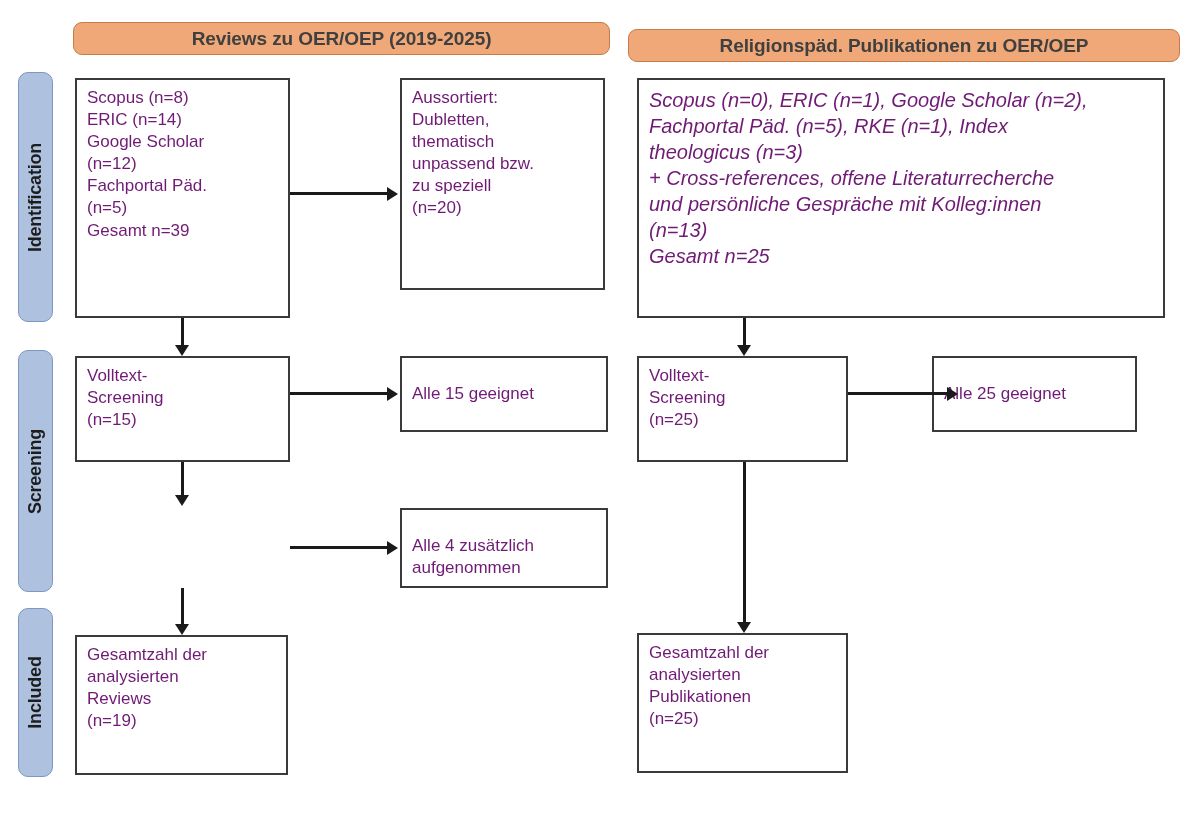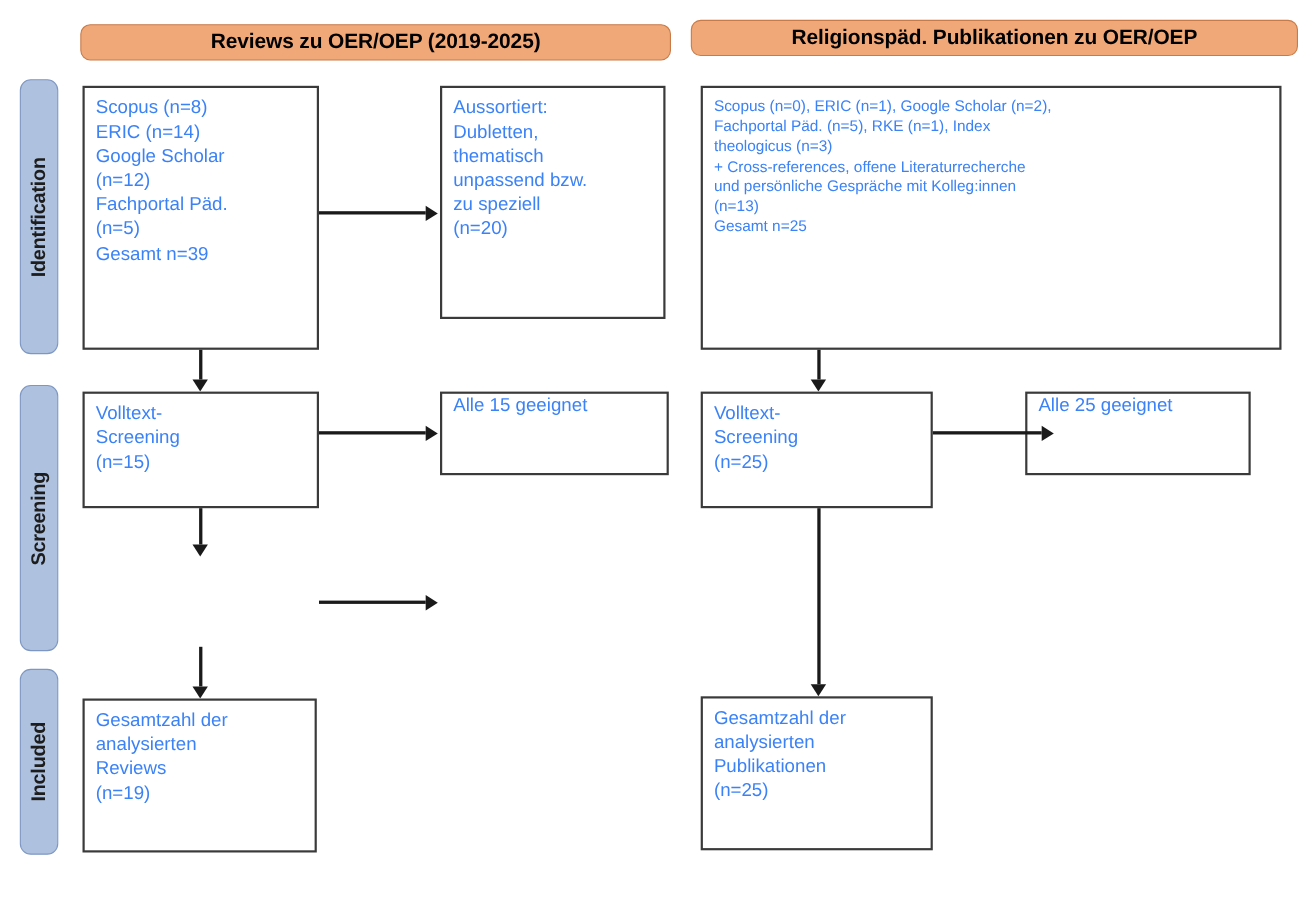--- a/index.html
+++ b/index.html
@@ -20,21 +20,21 @@
 
   
   .col-header {
     position: absolute;
     background: #F0A878;
     border: 1.5px solid #C77B4A;
     border-radius: 9px;
     display: flex;
     align-items: center;
     justify-content: center;
-    color: #000000;
+    color: #404040;
     font-size: 19px;
     font-weight: bold;
     letter-spacing: -0.1px;
     white-space: nowrap;
   }
 
   
   .stage-pill {
     position: absolute;
     background: #AEC1DF;
@@ -56,26 +56,26 @@
 
   
   .box {
     position: absolute;
     background: #ffffff;
     border: 2.5px solid #3a3a3a;
     box-sizing: border-box;
     padding: 7px 9px 6px 10px;
     font-size: 17px;
     line-height: 1.30;
-    color: #3b82f6;
+    color: #701a75;
     overflow: hidden;
     white-space: pre-line;
   }
-  .box.small-pad { padding-top: 0; }
-  .box.dense { font-size: 14px; line-height: 1.30; }
+  .box.small-pad { padding-top: 25px; }
+  .box.dense { font-size: 20px; line-height: 1.30; font-style: italic; }
 
   
   .vline, .hline {
     position: absolute;
     background: #1a1a1a;
   }
   .vline { width: 3px; }
   .hline { height: 3px; }
 
   .arrow-down {
@@ -93,21 +93,21 @@
     border-left: 11px solid #1a1a1a;
   }
 </style>
 </head>
 <body>
 
 <div id="canvas">
 
   <div class="col-header" style="left:73px; top:22px; width:535px; height:31px;">Reviews zu OER/OEP (2019-2025)</div>
 
-  <div class="col-header" style="left:628px; top:18px; width:550px; height:31px;text-align:center;">Religionspäd. Publikationen zu OER/OEP</div>
+  <div class="col-header" style="left:628px; top:29px; width:550px; height:31px;text-align:center;">Religionspäd. Publikationen zu OER/OEP</div>
 
   <div class="stage-pill" style="left:18px; top:72px; width:33px; height:248px;">
     <span>Identification</span>
   </div>
 
   <div class="stage-pill" style="left:18px; top:350px; width:33px; height:240px;">
     <span>Screening</span>
   </div>
 
   <div class="stage-pill" style="left:18px; top:608px; width:33px; height:167px;">
@@ -141,20 +141,22 @@
 
   <div class="box small-pad" style="left:400px; top:356px; width:208px; height:76px;">Alle 15 geeignet</div>
 
   <div class="hline" style="left:290px; top:392px; width:97px;"></div>
   <div class="arrow-right" style="left:387px; top:386.5px;"></div>
 
   <div class="vline" style="left:181px; top:462px; height:33px;"></div>
   <div class="arrow-down" style="left:175px; top:495px;"></div>
 
 
+  <div class="box small-pad" style="left:400px; top:508px; width:208px; height:80px;">Alle 4 zusätzlich
+aufgenommen</div>
 
   <div class="hline" style="left:290px; top:546px; width:97px;"></div>
   <div class="arrow-right" style="left:387px; top:540.5px;"></div>
 
   <div class="vline" style="left:181px; top:588px; height:36px;"></div>
   <div class="arrow-down" style="left:175px; top:624px;"></div>
 
   <div class="box" style="left:75px; top:635px; width:213px; height:140px;">Gesamtzahl der
 analysierten
 Reviews

